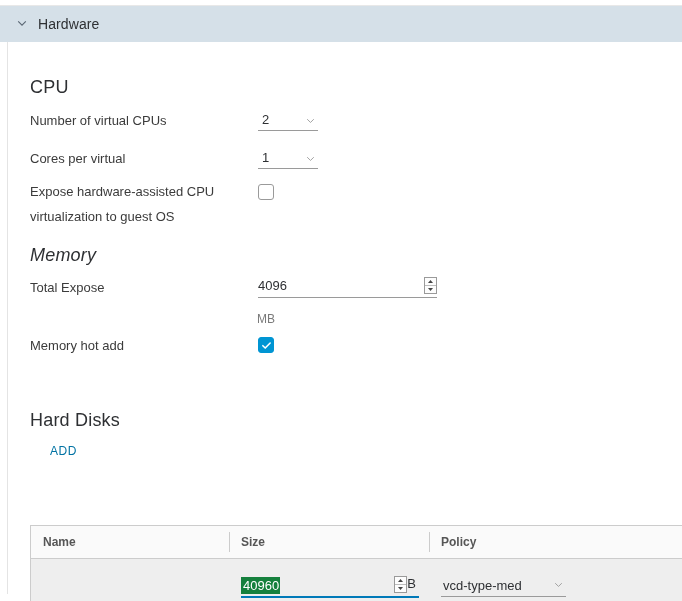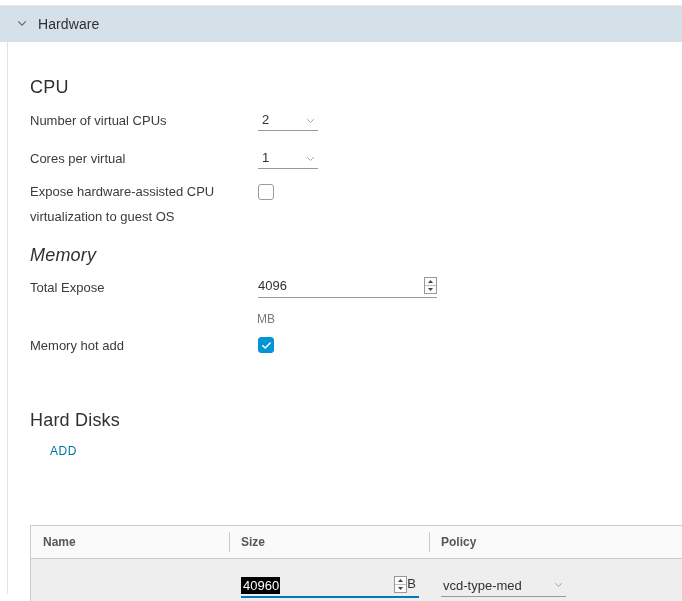--- a/index.html
+++ b/index.html
@@ -247,21 +247,21 @@
     position: relative;
     width: 178px;
     border-bottom: 2px solid #0079b8;
     display: flex;
     align-items: center;
     padding-bottom: 2px;
     box-sizing: border-box;
   }
   .size-field .sel-val {
     font-size: 13px;
-    background: #000000;
+    background: #15803d;
     color: #ffffff;
     padding: 1px 1px 1px 2px;
     line-height: 15px;
   }
   .size-field .spinwrap {
     position: absolute;
     right: 3px;
     bottom: 3px;
     display: flex;
     align-items: flex-start;

